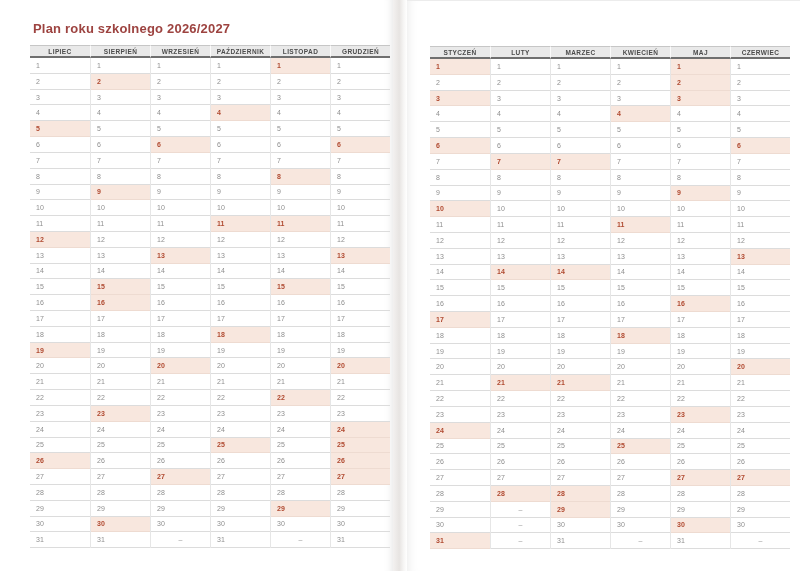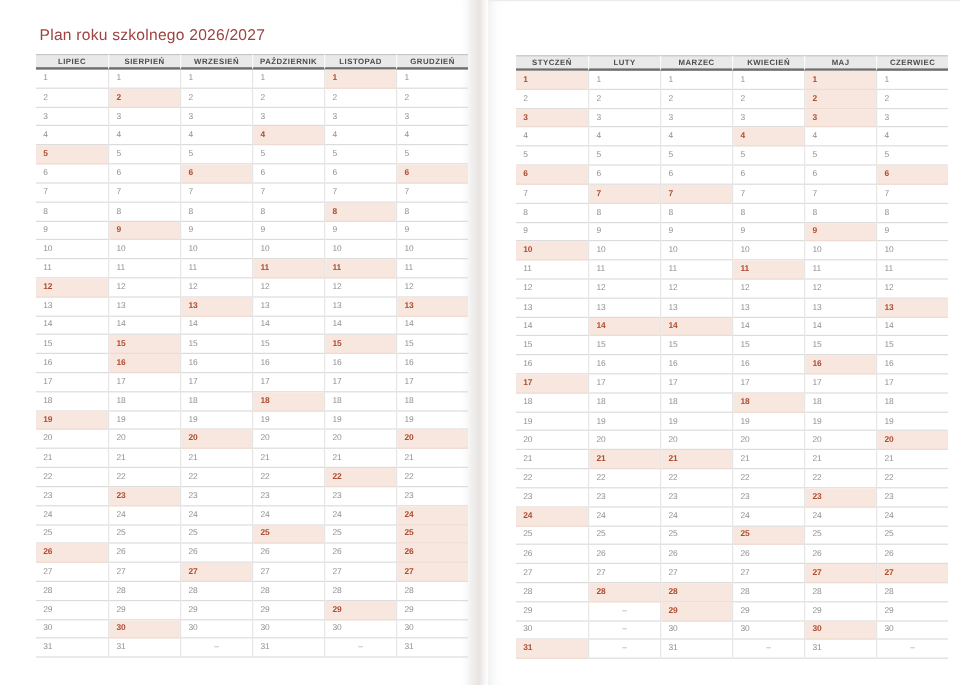--- a/index.html
+++ b/index.html
@@ -8,21 +8,21 @@
 
   .spread { position: relative; width: 800px; height: 571px; background: #fff; }
 
   .page { position: absolute; top: 0; bottom: 0; background: #fff; }
   .page-left  { left: 0;   width: 393px; box-shadow: inset -9px 0 10px -9px rgba(0,0,0,0.13); }
   .page-right { left: 407px; width: 393px; border-top: 1px solid #ececec;
                 box-shadow: inset 10px 0 12px -10px rgba(0,0,0,0.10); }
   .spine { position: absolute; top: 0; bottom: 0; left: 393px; width: 14px;
            background: linear-gradient(to right, #f3f1f0, #e7e4e2 45%, #f6f5f4 75%, #ffffff); }
 
-  .page-title { position: absolute; left: 33px; top: 21px; font-size: 13px; font-weight: normal;
+  .page-title { position: absolute; left: 33px; top: 21px; font-size: 13px; font-weight: bold;
                 letter-spacing: 0.2px; color: var(--title-text, #9d4340); }
 
   .calendar { position: absolute; top: 45px; width: 360px; display: flex; }
   .page-left  .calendar { left: 30px; }
   .page-right .calendar { left: 23px; }
 
   .month-col { width: 60px; flex: 0 0 60px; }
 
   .month-header { height: 13px; line-height: 12px; text-align: center;
                   background: var(--header-bg, #e9e9e9); color: var(--header-text, #4c4c4c);

